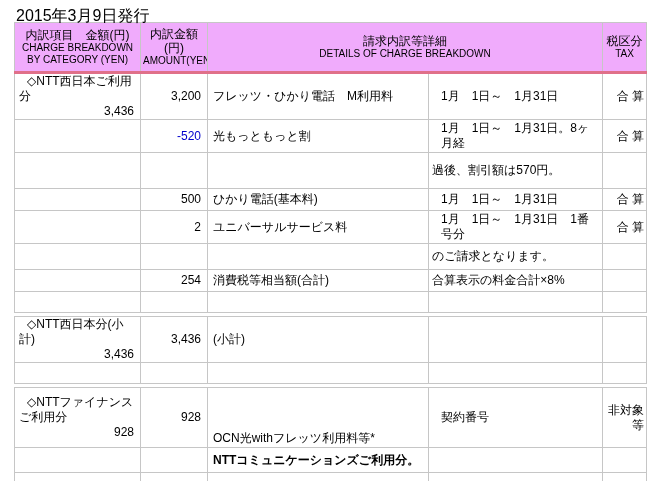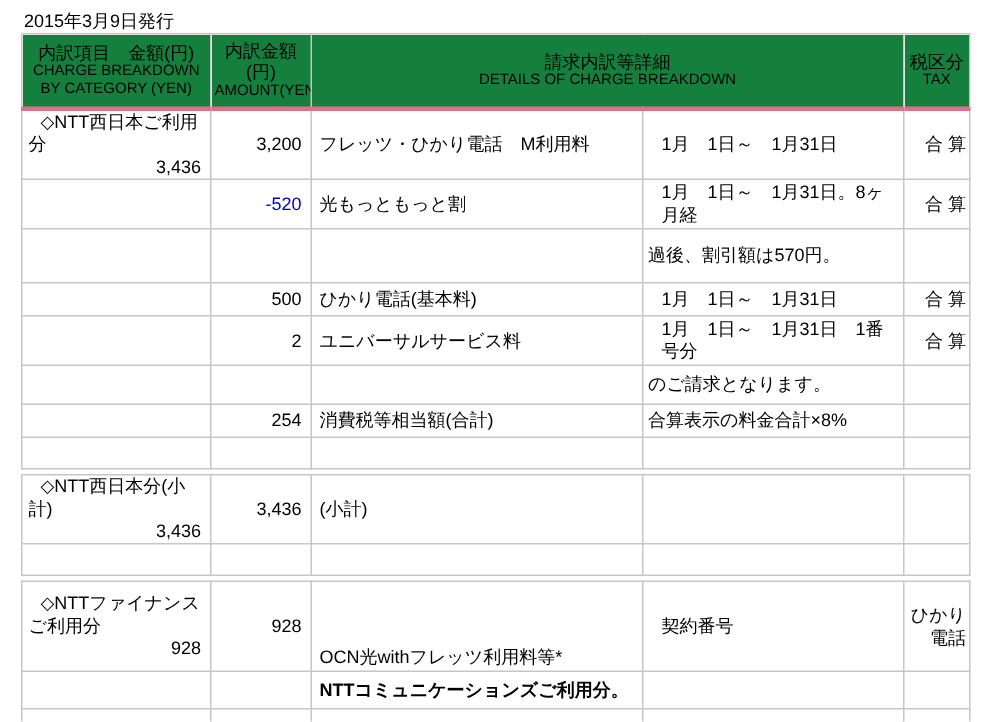--- a/index.html
+++ b/index.html
@@ -2,34 +2,34 @@
 <html><head>
 <meta charset="utf-8">
 <style>
   * { box-sizing: border-box; margin: 0; padding: 0; }
   html, body {
     width: 665px; height: 481px; overflow: hidden;
     background: #ffffff; color: #000000;
     font-family: "Liberation Sans", "DejaVu Sans", sans-serif;
     font-size: 12px;
   }
-  #issue-date { padding: 6px 0 0 16px; height: 22px; font-size: 12px; }
+  #issue-date { padding: 6px 0 0 16px; height: 22px; font-size: 16px; }
   .tbl-wrap { margin-left: 14px; }
   table.sec {
     border-collapse: collapse; table-layout: fixed; width: 632px;
     margin-bottom: 3px;
   }
   col.c1 { width: 126px; }
   col.c2 { width: 67px; }
   col.c3 { width: 221px; }
   col.c4 { width: 174px; }
   col.c5 { width: 44px; }
   td, th { border: 1px solid #c6c6c6; vertical-align: middle; overflow: hidden; }
   th {
-    background: #15803d; font-weight: normal; text-align: center;
+    background: #f0abfc; font-weight: normal; text-align: center;
     border-bottom: 3px solid #e0708a; padding: 4px 2px;
     line-height: 14px; height: 46px;
   }
   th .en { font-size: 10px; line-height: 12px; color: #000; }
   td { padding: 1px 3px; line-height: 15px; }
   td.cat { vertical-align: middle; padding: 0 4px; }
   .cat-l { text-align: left; text-indent: 8px; }
   .cat-v { text-align: right; padding-right: 2px; }
   td.amount { text-align: right; padding-right: 6px; }
   td.amount.neg { color: #0000cc; }
@@ -184,21 +184,21 @@
         <div class="cat-v">928</div>
       </td>
       <td class="amount">928</td>
       <td class="detail with-mark">
         <div class="dflex">
           <span>OCN光withフレッツ利用料等</span>
           <span class="mark">*</span>
         </div>
       </td>
       <td class="period">契約番号</td>
-      <td class="tax">ひかり電話</td>
+      <td class="tax">非対象等</td>
     </tr>
     <tr class="h25">
       <td class="cat"></td>
       <td class="amount"></td>
       <td class="detail">NTTコミュニケーションズご利用分。</td>
       <td class="period"></td>
       <td class="tax"></td>
     </tr>
     <tr class="h21">
       <td class="cat"></td>

